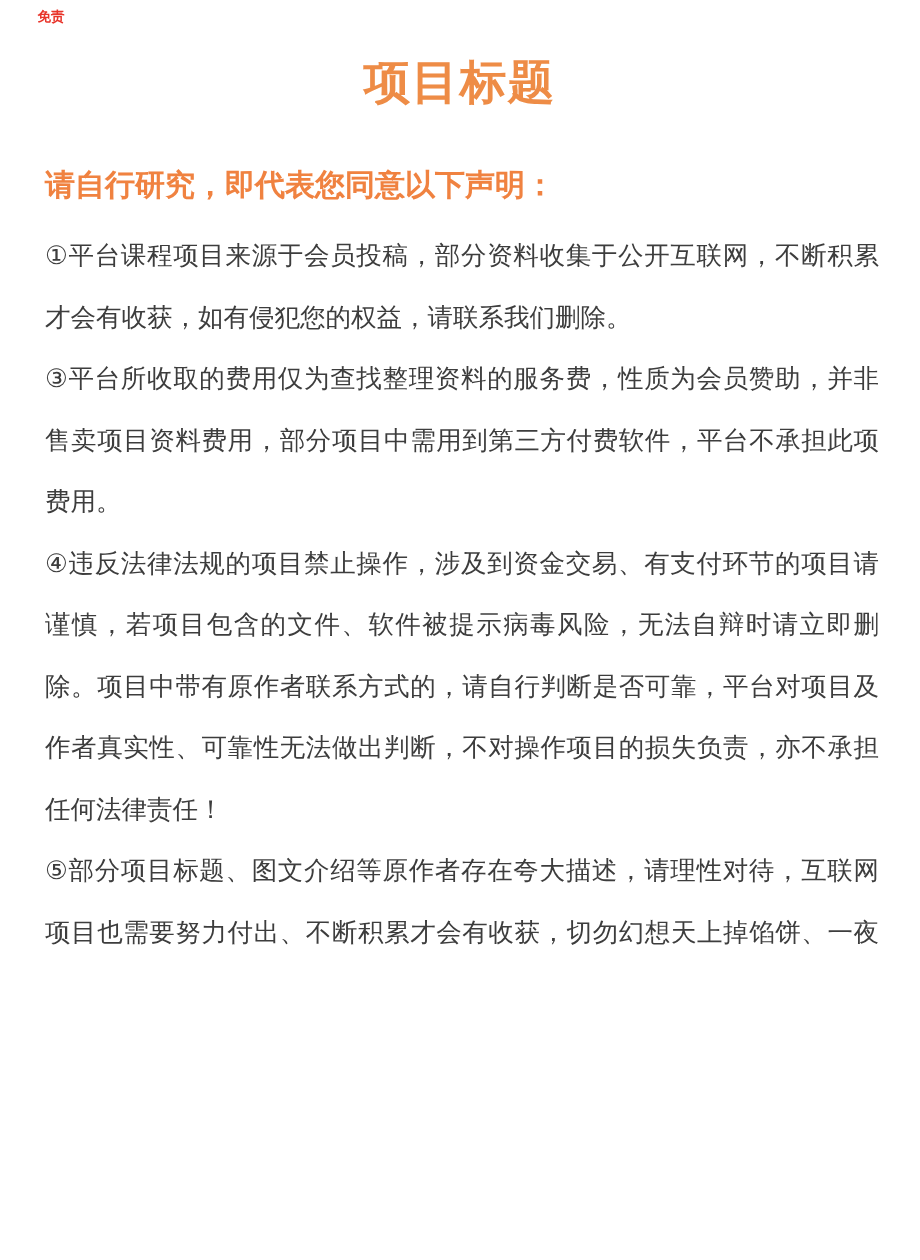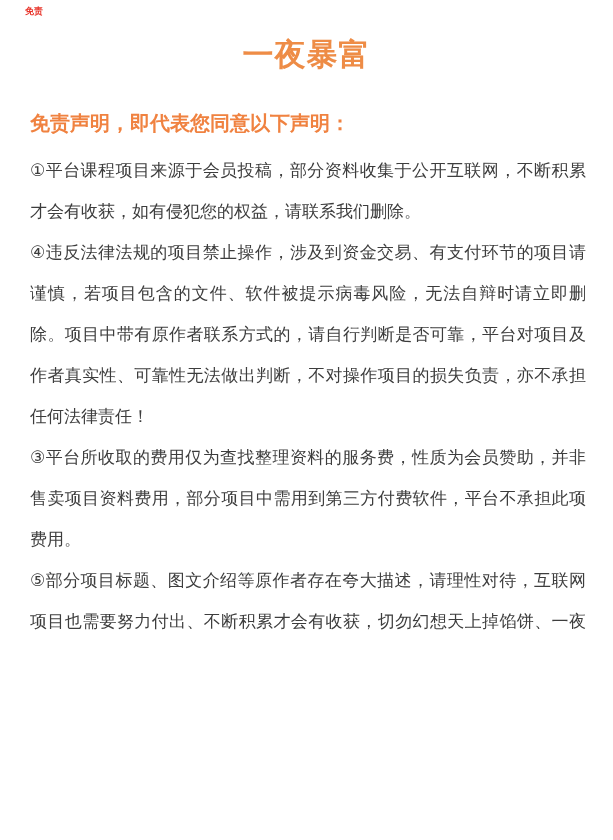--- a/index.html
+++ b/index.html
@@ -67,25 +67,25 @@
     padding: 0;
   }
 </style>
 </head>
 <body>
 
 <div class="page">
 
   <span class="corner-mark">免责</span>
 
-  <h1 class="doc-title">一夜暴富</h1>
+  <h1 class="doc-title">项目标题</h1>
 
-  <p class="intro-line">免责声明，即代表您同意以下声明：</p>
+  <p class="intro-line">请自行研究，即代表您同意以下声明：</p>
 
   <div class="body-text">
     <p>①平台课程项目来源于会员投稿，部分资料收集于公开互联网，不断积累才会有收获，如有侵犯您的权益，请联系我们删除。</p>
+    <p>③平台所收取的费用仅为查找整理资料的服务费，性质为会员赞助，并非售卖项目资料费用，部分项目中需用到第三方付费软件，平台不承担此项费用。</p>
     <p>④违反法律法规的项目禁止操作，涉及到资金交易、有支付环节的项目请谨慎，若项目包含的文件、软件被提示病毒风险，无法自辩时请立即删除。项目中带有原作者联系方式的，请自行判断是否可靠，平台对项目及作者真实性、可靠性无法做出判断，不对操作项目的损失负责，亦不承担任何法律责任！</p>
-    <p>③平台所收取的费用仅为查找整理资料的服务费，性质为会员赞助，并非售卖项目资料费用，部分项目中需用到第三方付费软件，平台不承担此项费用。</p>
     <p>⑤部分项目标题、图文介绍等原作者存在夸大描述，请理性对待，互联网项目也需要努力付出、不断积累才会有收获，切勿幻想天上掉馅饼、一夜暴富。</p>
 
   </div>
 
 </div>
 
 </body></html>

